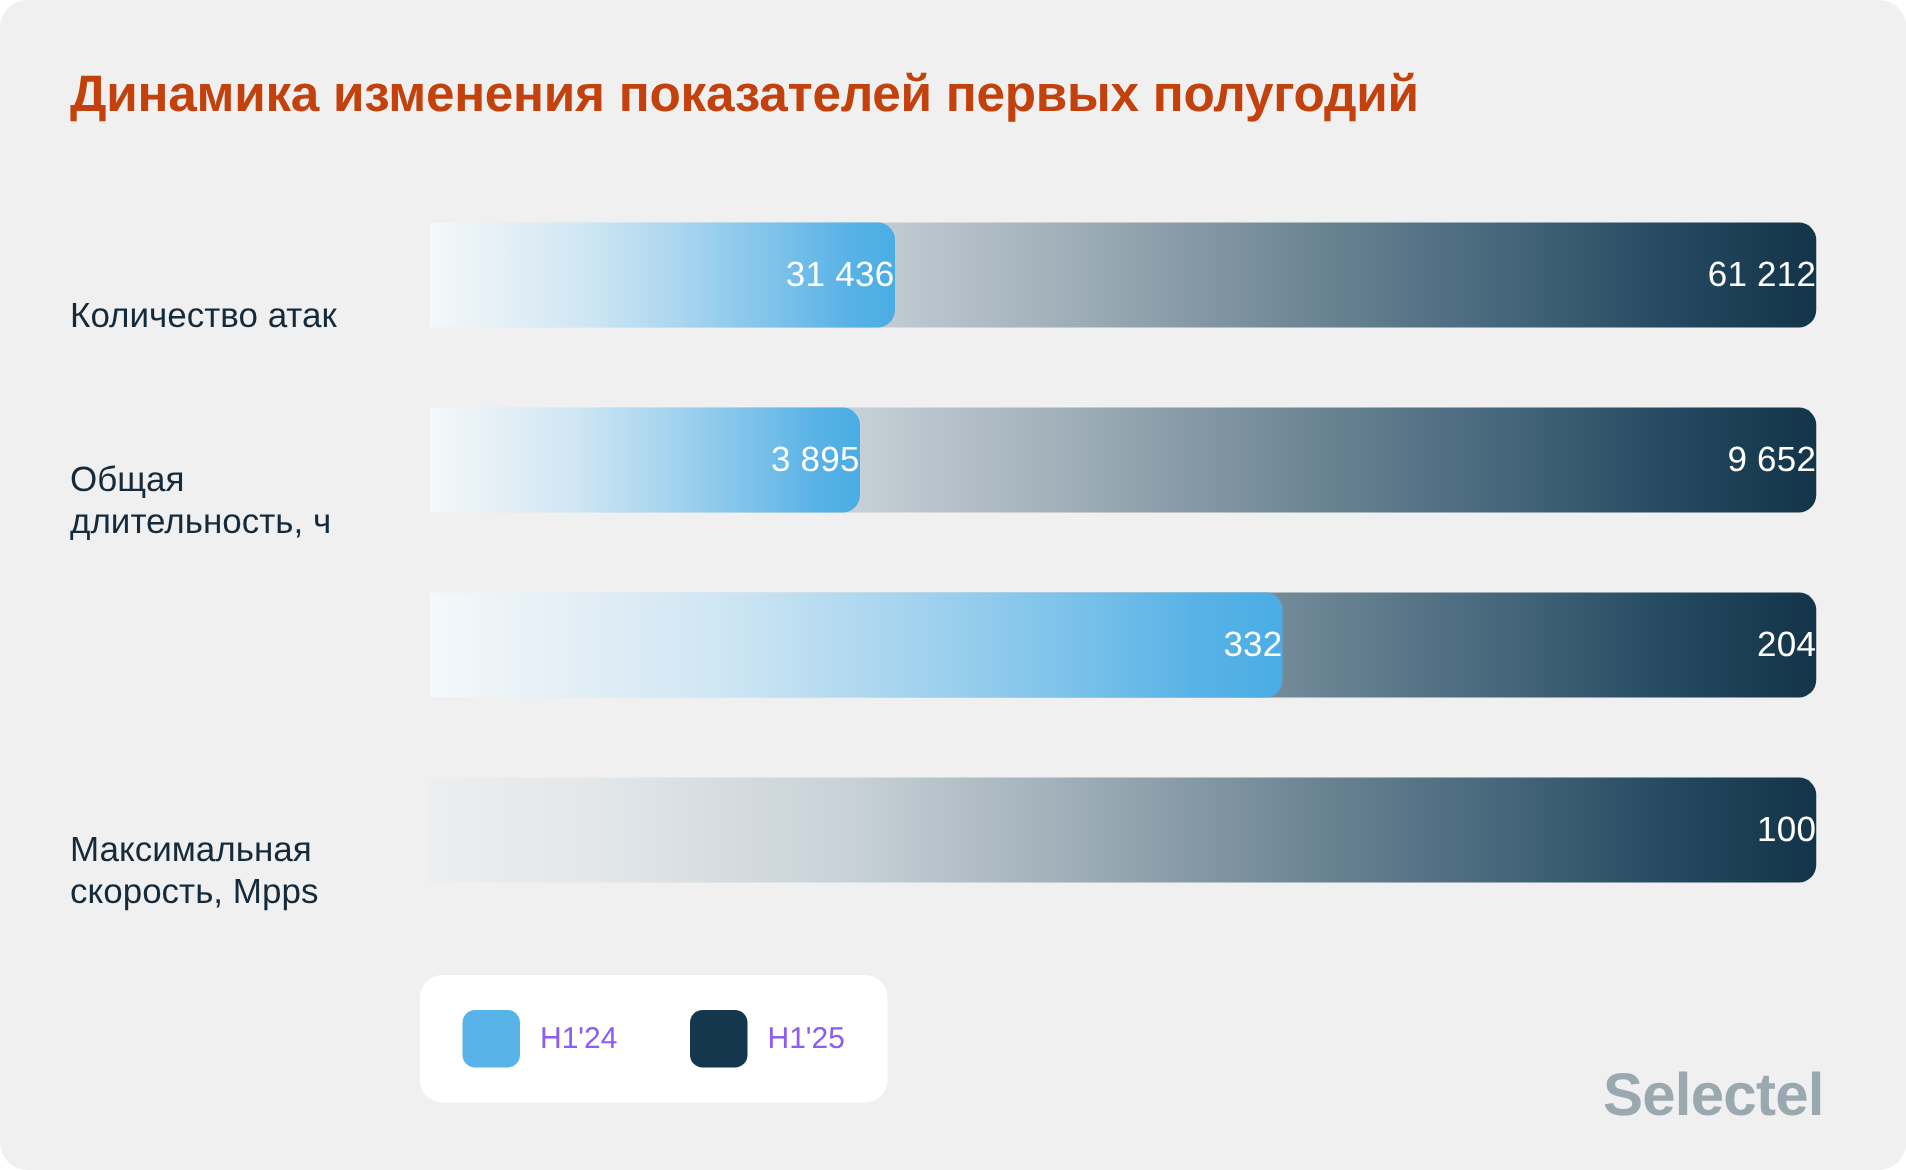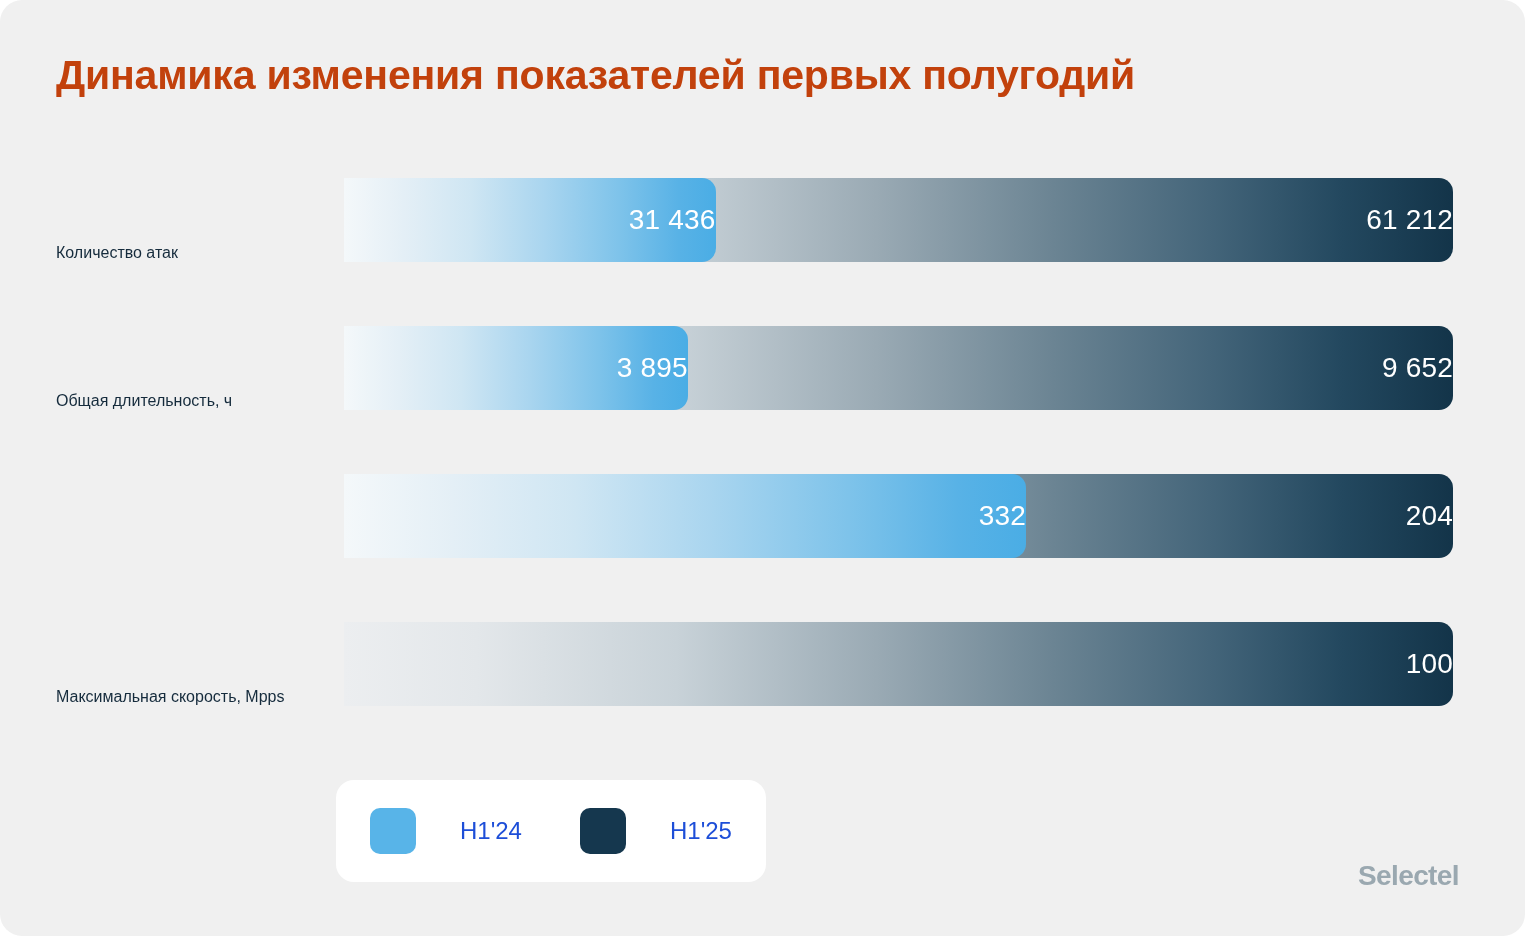--- a/index.html
+++ b/index.html
@@ -46,21 +46,21 @@
     position: relative;
     height: 148px;
   }
 
   .row-label {
     position: absolute;
     left: 56px;
     top: 50%;
     transform: translateY(-50%);
     width: 270px;
-    font-size: 16px;
+    font-size: 28px;
     line-height: 33px;
     font-weight: 400;
     color: #152b3c;
   }
 
   .bars {
     position: absolute;
     left: 344px;
     right: 72px;
     top: 0;
@@ -134,30 +134,29 @@
 
   .legend-swatch {
     width: 46px;
     height: 46px;
     border-radius: 10px;
   }
 
   .legend-label {
     font-size: 24px;
     font-weight: 400;
-    color: #1d4ed8;
+    color: #8b5cf6;
     white-space: nowrap;
-    margin-left: 28px;
   }
 
   .brand-logo {
     position: absolute;
     right: 66px;
-    bottom: 44px;
-    font-size: 28px;
+    bottom: 32px;
+    font-size: 48px;
     font-weight: 700;
     color: #9aa8b0;
     letter-spacing: -0.6px;
   }
 </style>
 </head>
 <body>
 
 <div class="canvas">
 

